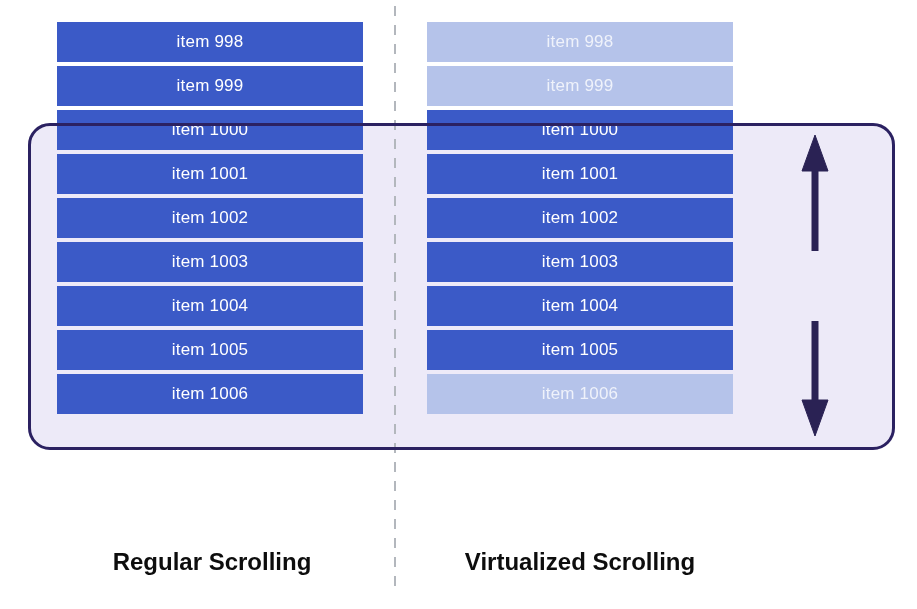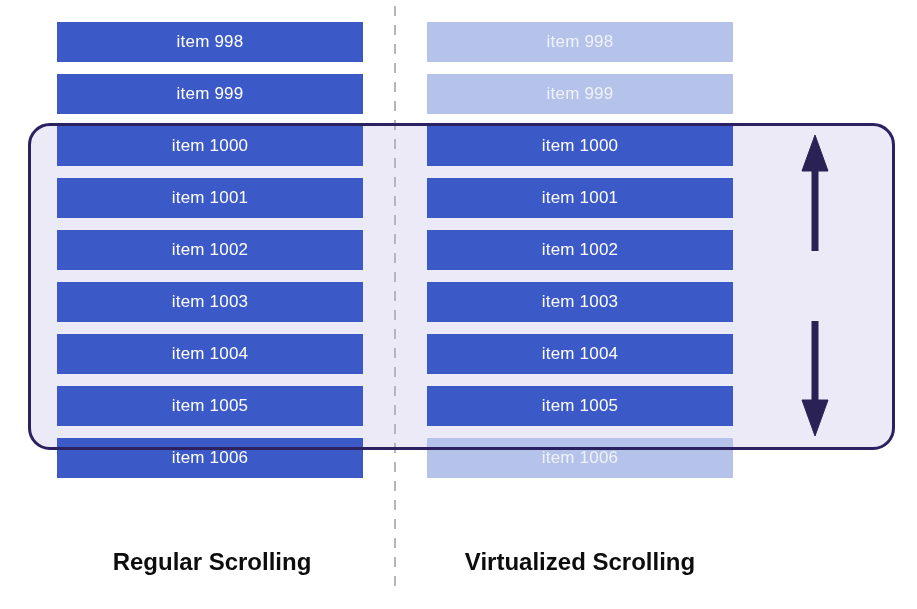--- a/index.html
+++ b/index.html
@@ -31,21 +31,21 @@
     left:394px;top:6px;width:2px;height:584px;
     background:repeating-linear-gradient(
       to bottom,
       var(--dash-color) 0px, var(--dash-color) 10px,
       transparent 10px, transparent 19px);
     z-index:2;
   }
   .column{
     position:absolute;
     top:22px;width:306px;
-    display:flex;flex-direction:column;gap:12px;
+    display:flex;flex-direction:column;gap:4px;
     z-index:3;
   }
   .column.left{left:57px;}
   .column.right{left:427px;}
   .bar{
     height:40px;
     display:flex;align-items:center;justify-content:center;
     background:var(--solid-blue);
     color:#ffffff;
     font-size:17px;

